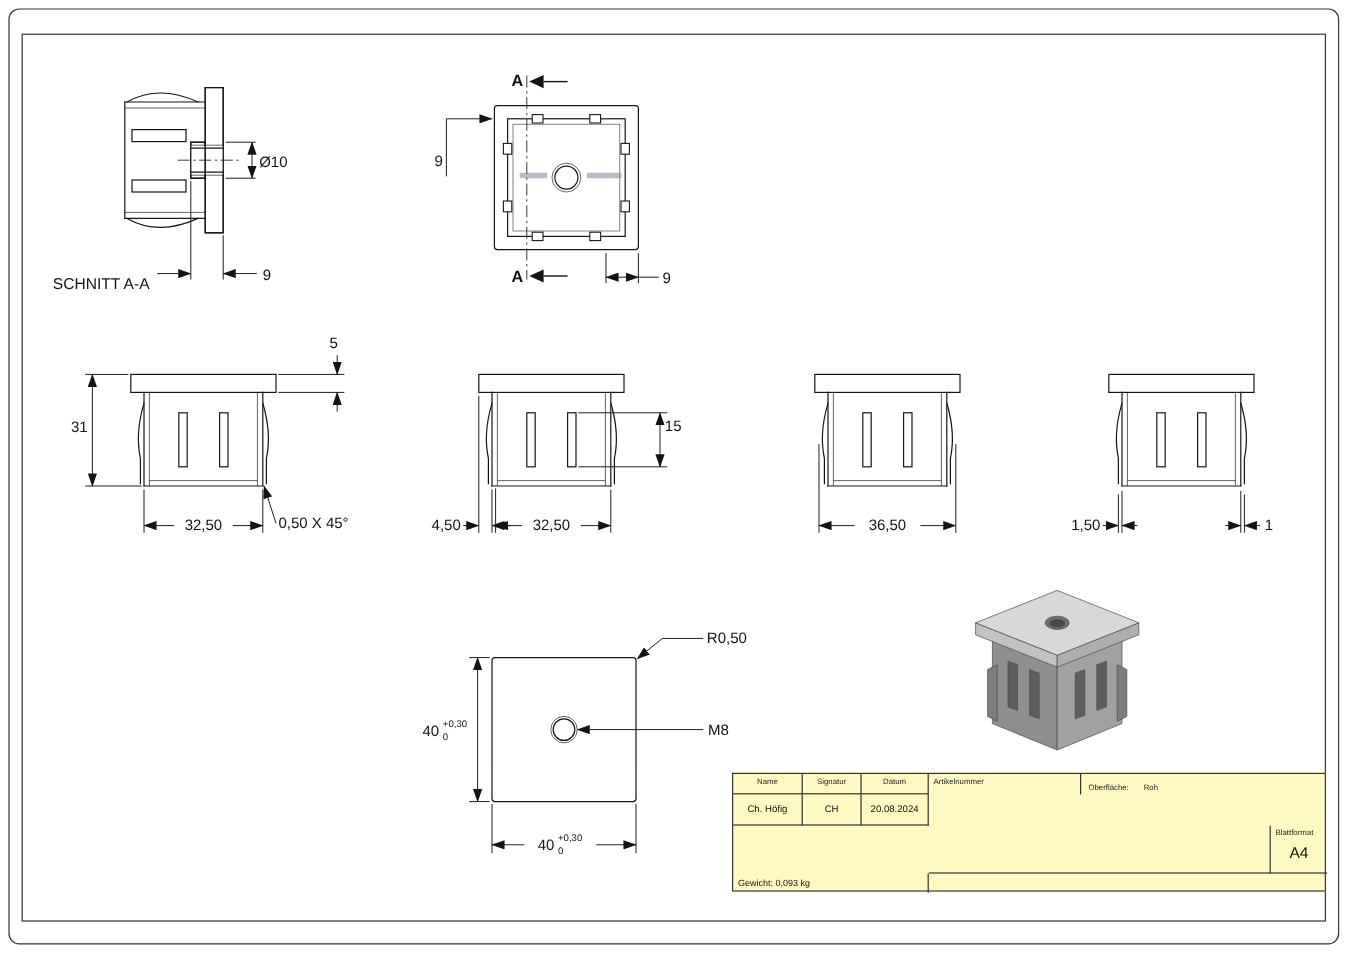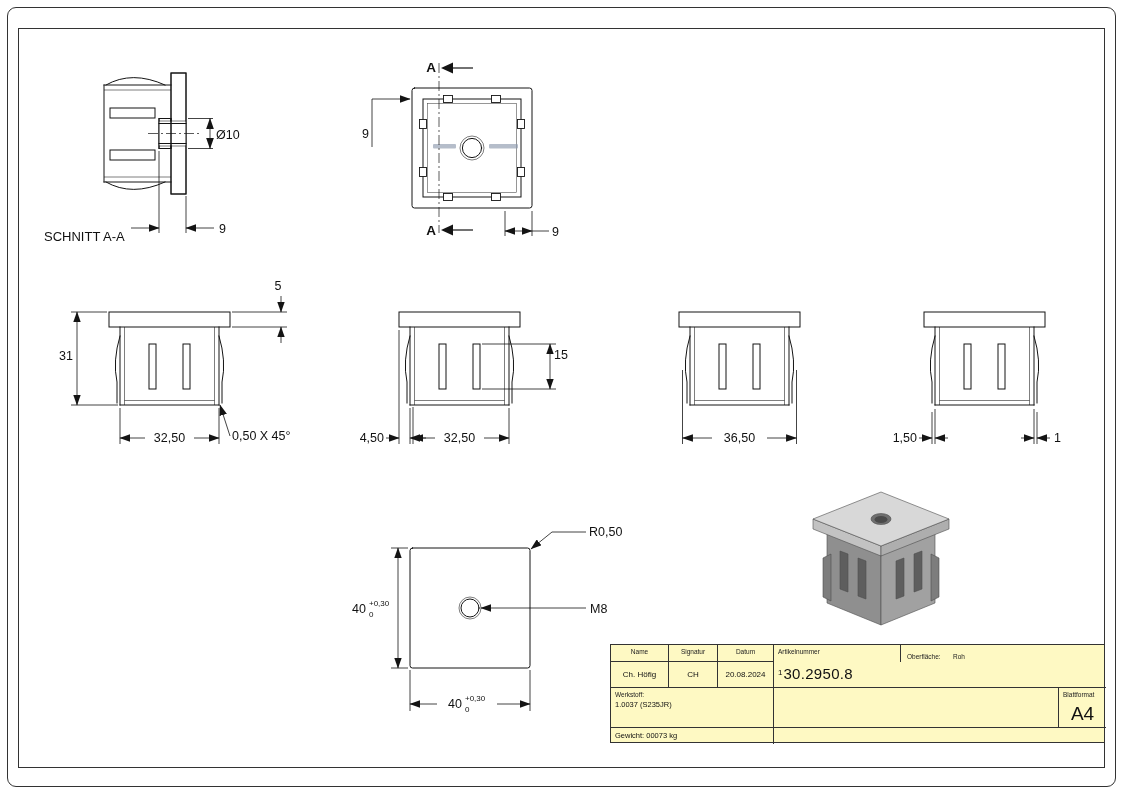--- a/index.html
+++ b/index.html
@@ -24,21 +24,21 @@
   .bb{border-bottom:1px solid #333}
   .br{border-right:1px solid #333}
   .th{font-size:6.5px;color:#222;display:block;padding:3px 0 0 4px}
   .thc{text-align:center;padding-left:0}
   .tv{font-size:8px;color:#111;display:block;padding:8px 0 0 0;text-align:center}
   .tw{font-size:7.5px;color:#111;display:block;padding:2px 0 0 4px}
   .tb{font-size:7.5px;color:#111;display:block;padding:3px 0 0 4px}
   .art{font-size:15px;color:#111;letter-spacing:.3px}
   .artwrap{display:block;padding:3px 0 0 4px}
   .sup{font-size:8px;position:relative;top:-4px;margin-right:1px;color:#111}
-  .a4{display:block;text-align:center;font-size:19px;color:#111;margin-top:5px}
+  .a4{display:block;text-align:center;font-size:13px;color:#111;margin-top:5px}
   .inl{display:inline;padding:0}
   .rowspan{position:absolute;top:3px;font-size:7.5px;color:#111;white-space:nowrap}
 </style>
 </head>
 <body>
 
 <div class="frame-outer"></div>
 <div class="frame-inner"></div>
 
 <svg class="draw" width="1123" height="794" viewBox="0 0 1123 794">
@@ -254,30 +254,23 @@
 
   <div class="cell bb br" style="left:0;top:17px;width:58px;height:26px">
     <span class="tv">Ch. Höfig</span>
     </div>
   <div class="cell bb br" style="left:58px;top:17px;width:49px;height:26px">
     <span class="tv">CH</span>
     </div>
   <div class="cell bb br" style="left:107px;top:17px;width:56px;height:26px">
     <span class="tv">20.08.2024</span>
     </div>
-  <div class="cell bb" style="left:163px;top:17px;width:332px;height:26px">
-    <span class="artwrap"><span class="sup">1</span><span class="art">30.2950.8</span></span>
-    </div>
-
-  <div class="cell bb br" style="left:0;top:43px;width:163px;height:40px">
-    <span class="th">Werkstoff:</span>
-    <span class="tw">1.0037 (S235JR)</span>
-    </div>
+
   <div class="cell bb br" style="left:163px;top:43px;width:285px;height:40px"></div>
   <div class="cell bb" style="left:448px;top:43px;width:47px;height:40px">
     <span class="th">Blattformat</span>
     <span class="a4">A4</span>
     </div>
 
   <div class="cell br" style="left:0;top:83px;width:163px;height:16px">
-    <span class="tb">Gewicht: 00073 kg</span>
+    <span class="tb">Gewicht: 0,093 kg</span>
     </div>
 </div>
 
 </body></html>

